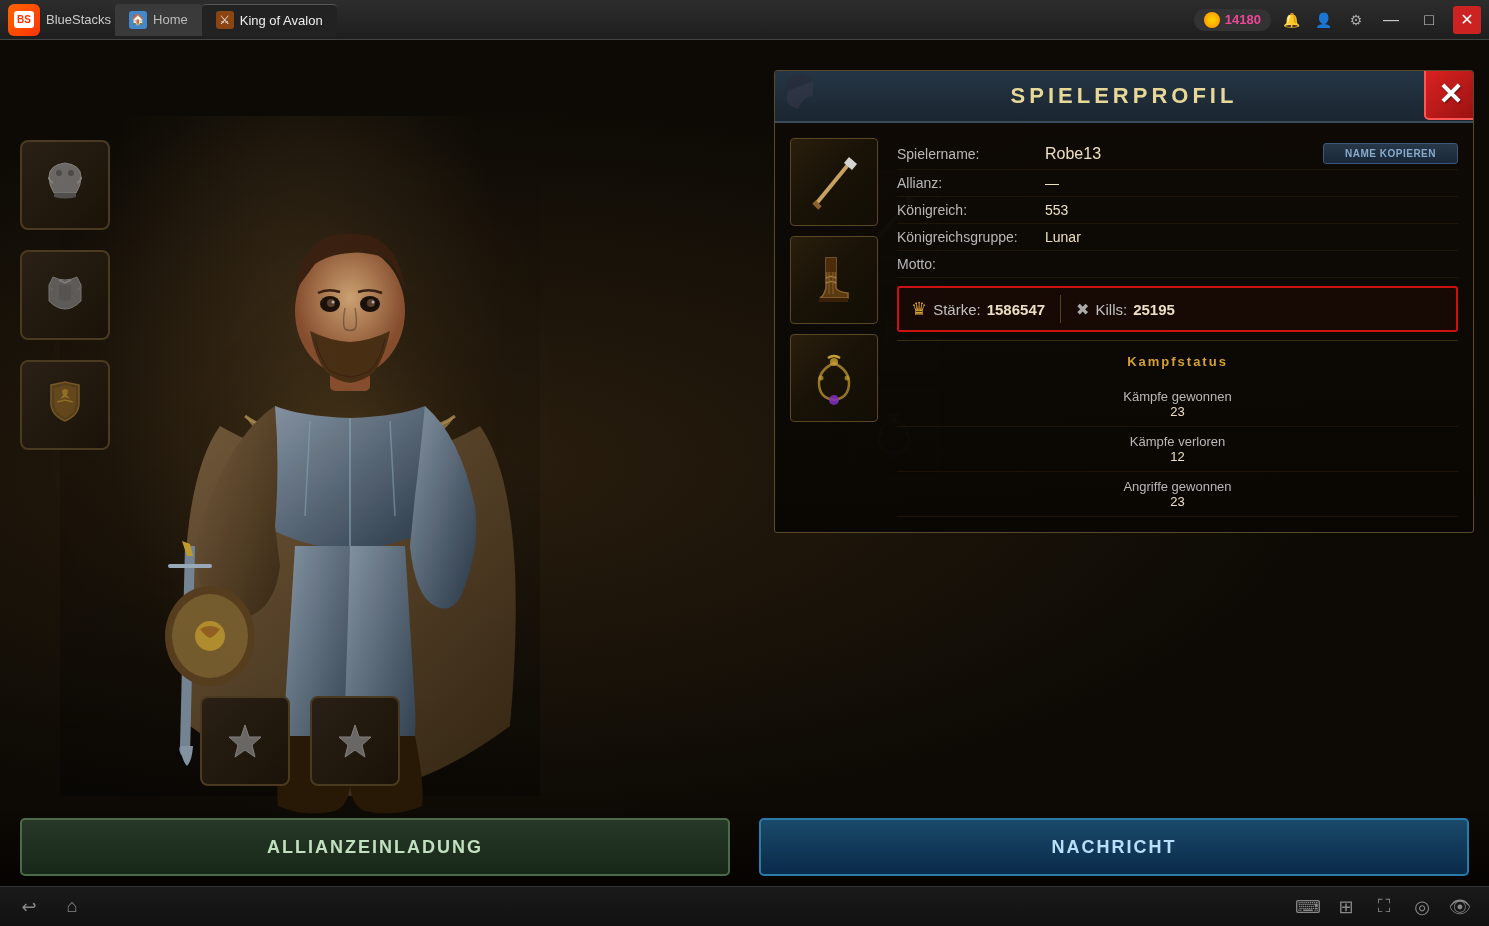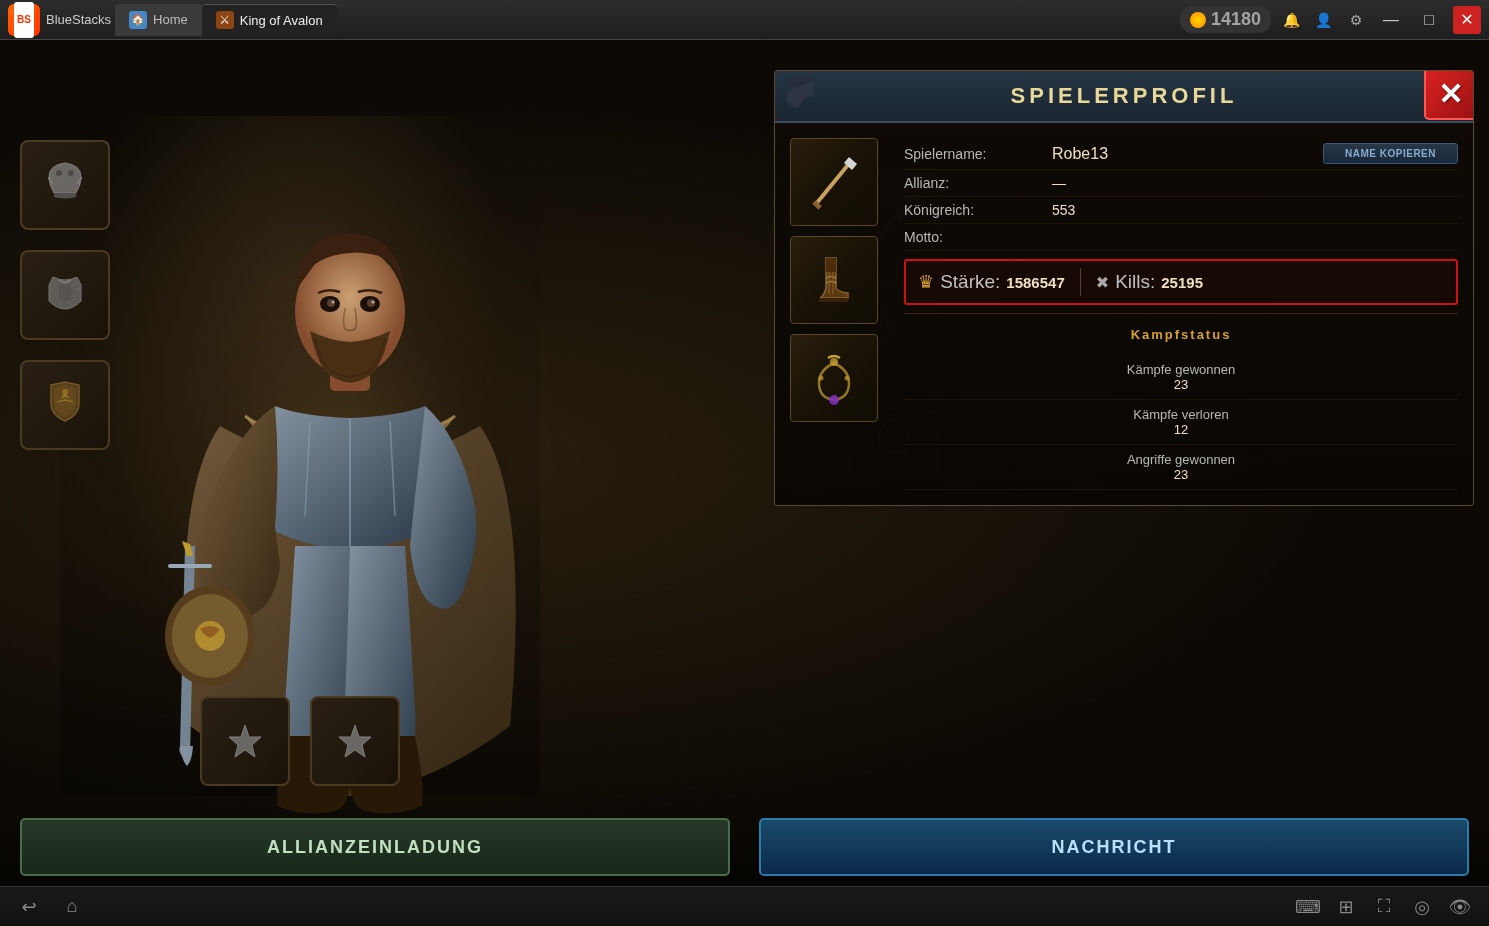--- a/index.html
+++ b/index.html
@@ -27,21 +27,21 @@
       height: 32px;
       background: linear-gradient(135deg, #ff6600, #ff3300);
       border-radius: 6px;
       display: flex;
       align-items: center;
       justify-content: center;
       margin-right: 6px;
     }
     .bs-logo-inner {
       width: 20px;
-      height: 36px;
+      height: 17px;
       background: white;
       border-radius: 3px;
       display: flex;
       align-items: center;
       justify-content: center;
       font-size: 10px;
       font-weight: bold;
       color: #ff3300;
     }
     .bs-title {
@@ -96,22 +96,22 @@
       align-items: center;
       gap: 10px;
     }
     .coin-display {
       background: #333;
       border-radius: 12px;
       padding: 3px 10px;
       display: flex;
       align-items: center;
       gap: 5px;
-      color: #a3a3a3;
-      font-size: 18px;
+      color: #ec4899;
+      font-size: 13px;
       font-weight: bold;
     }
     .coin-icon {
       width: 16px;
       height: 16px;
       background: radial-gradient(circle, #ffd700, #ff8800);
       border-radius: 50%;
     }
     .ctrl-btn {
       width: 22px;
@@ -330,21 +330,21 @@
       font-size: 30px;
       font-weight: bold;
       cursor: pointer;
       z-index: 20;
       text-shadow: 1px 1px 2px rgba(0,0,0,0.5);
     }
 
     .panel-body {
       display: flex;
       padding: 15px;
-      gap: 26px;
+      gap: 19px;
     }
 
     .item-slots-col {
       display: flex;
       flex-direction: column;
       gap: 10px;
     }
 
     .slot-box {
       width: 88px;
@@ -428,21 +428,21 @@
       font-size: 18px;
     }
 
     .sword-x-icon {
       color: #aaa;
       font-size: 16px;
     }
 
     .power-label {
       color: #c0c0c0;
-      font-size: 19px;
+      font-size: 15px;
     }
 
     .power-val {
       color: #ede0c0;
       font-size: 15px;
       font-weight: bold;
     }
 
     .divider-v {
       width: 1px;
@@ -793,20 +793,24 @@
           <div class="field-row">
             <span class="field-name">Allianz:</span>
             <span class="field-val">—</span>
           </div>
 
           <div class="field-row">
             <span class="field-name">Königreich:</span>
             <span class="field-val">553</span>
           </div>
 
+          <div class="field-row">
+            <span class="field-name">Königreichsgruppe:</span>
+            <span class="field-val">Lunar</span>
+          </div>
 
           <div class="field-row">
             <span class="field-name">Motto:</span>
             <span class="field-val"></span>
           </div>
 
           <div class="power-bar">
             <div class="power-item">
               <span class="crown-icon-sm">♛</span>
               <span class="power-label">Stärke:</span>

